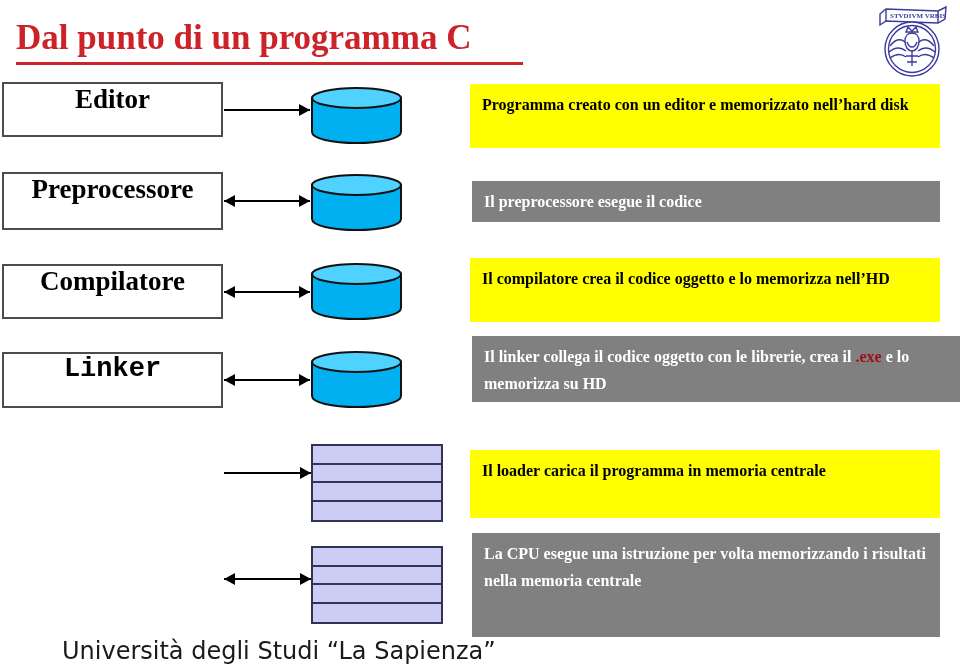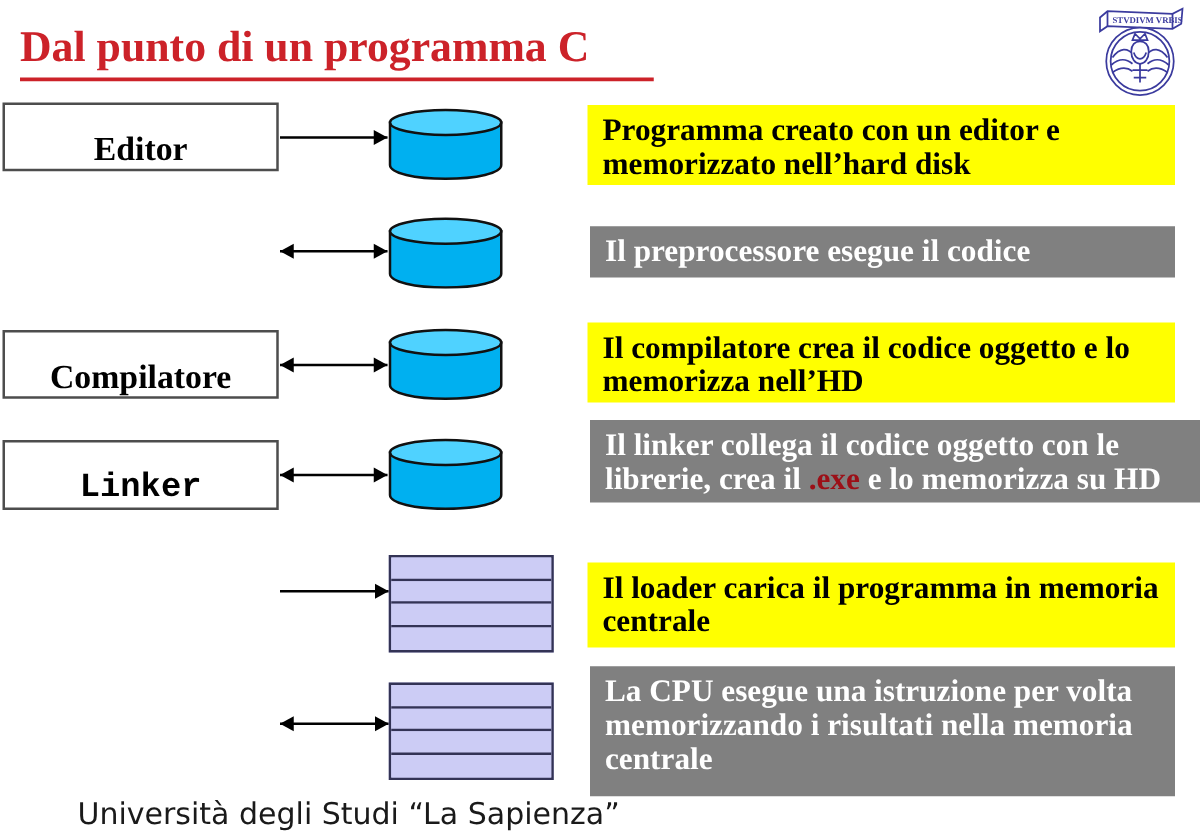--- a/index.html
+++ b/index.html
@@ -53,21 +53,21 @@
 
   
   .stage-box {
     position: absolute;
     left: 2px;
     width: 221px;
     background: #ffffff;
     border: 2px solid #4d4d4d;
     box-sizing: border-box;
     display: flex;
-    align-items: flex-end;
+    align-items: flex-start;
     justify-content: center;
     font-family: "Liberation Serif", "DejaVu Serif", serif;
     font-weight: bold;
     color: #000000;
   }
   .stage-label {
     display: block;
     text-align: center;
     white-space: nowrap;
   }
@@ -126,21 +126,21 @@
     background: #ccccf5;
   }
   .memory .cell:last-child { border-bottom: none; }
 
   
   .callout {
     position: absolute;
     box-sizing: border-box;
     font-family: "Liberation Serif", "DejaVu Serif", serif;
     font-weight: bold;
-    font-size: 25px;
+    font-size: 16px;
     line-height: 27px;
     padding: 7px 13px 7px 12px;
   }
   .callout.yellow {
     background: #ffff00;
     color: #000000;
   }
   .callout.gray {
     background: #808080;
     color: #ffffff;
@@ -205,20 +205,23 @@
   <div class="disk" style="left:310px;top:86px;height:58px;">
     <svg viewBox="0 0 93 58" xmlns="http://www.w3.org/2000/svg" preserveAspectRatio="none">
       <path d="M2 12 L2 46 C2 52.5 22 57 46.5 57 C71 57 91 52.5 91 46 L91 12 Z" fill="#00b0f0" stroke="#111111" stroke-width="2"></path>
       <ellipse cx="46.5" cy="12" rx="44.5" ry="10" fill="#4fd2ff" stroke="#111111" stroke-width="2"></ellipse>
     </svg>
   </div>
   <div class="callout yellow" style="left:470px;top:84px;width:470px;height:64px;">
     <span>Programma creato con un editor e memorizzato nell’hard disk</span>
   </div>
 
+  <div class="stage-box" style="top:172px;height:58px;">
+    <span class="stage-label" style="font-size:27px;">Preprocessore</span>
+  </div>
   <div class="connector" style="left:224px;top:194px;width:86px;">
     <span class="shaft"></span>
     <span class="head-left"></span>
     <span class="head-right"></span>
   </div>
   <div class="disk" style="left:310px;top:173px;height:58px;">
     <svg viewBox="0 0 93 58" xmlns="http://www.w3.org/2000/svg" preserveAspectRatio="none">
       <path d="M2 12 L2 46 C2 52.5 22 57 46.5 57 C71 57 91 52.5 91 46 L91 12 Z" fill="#00b0f0" stroke="#111111" stroke-width="2"></path>
       <ellipse cx="46.5" cy="12" rx="44.5" ry="10" fill="#4fd2ff" stroke="#111111" stroke-width="2"></ellipse>
     </svg>

